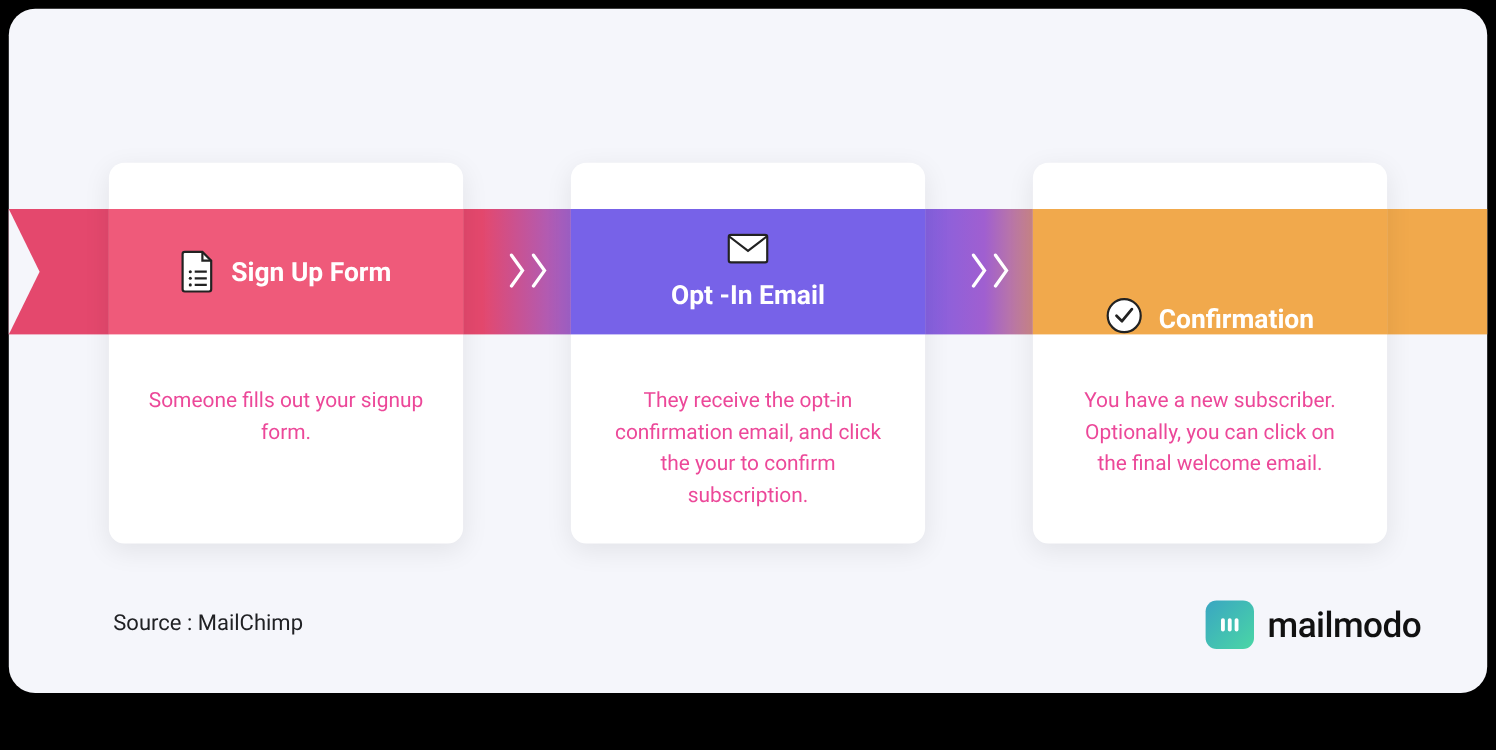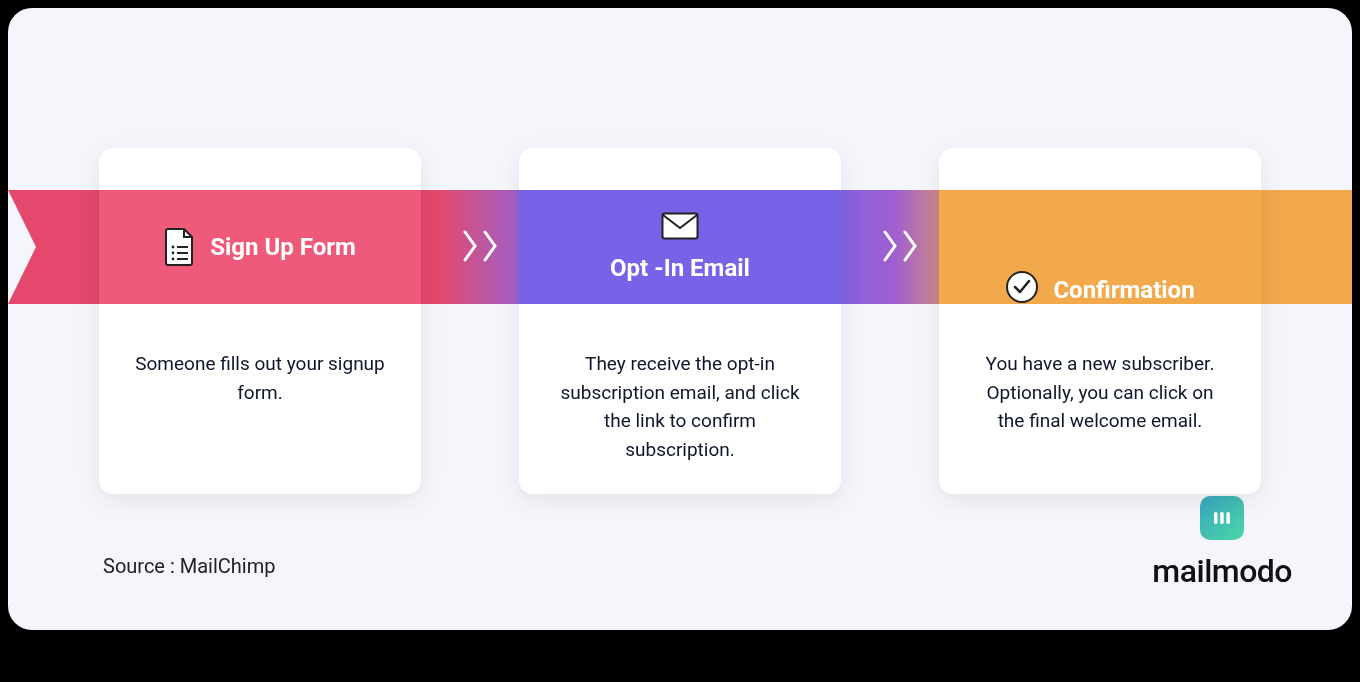--- a/index.html
+++ b/index.html
@@ -87,21 +87,21 @@
   }
   .card:nth-child(1) .card-banner { background: #ef5a7a; }
   .card:nth-child(2) .card-banner { background: #7762e8; flex-direction: column; }
   .card:nth-child(3) .card-banner { background: #f1a94c; align-items: flex-end; }
   .card-body {
     position: absolute;
     top: 156px;
     left: 0; right: 0; bottom: 0;
     padding: 46px 32px 0 32px;
     text-align: center;
-    color: #0f172a;
+    color: #ec4899;
     font-size: 19px;
     line-height: 1.5;
   }
   .chevrons {
     position: absolute;
     top: 218px;
     z-index: 4;
     color: #fff;
     font-size: 30px;
     font-weight: 300;
@@ -124,21 +124,20 @@
     position: absolute;
     right: 60px;
     bottom: 40px;
     display: flex;
     align-items: center;
     gap: 12px;
     font-size: 32px;
     font-weight: 500;
     color: #111;
     letter-spacing: -0.5px;
-    flex-direction: column;
   }
   .brand .logo {
     width: 44px; height: 44px;
     background: linear-gradient(135deg, #3aa6c2, #4ad6a5);
     border-radius: 10px;
     display:flex; align-items:center; justify-content:center;
   }
   .icon-box { display:inline-flex; }
 </style>
 </head>
@@ -174,21 +173,21 @@
       <div class="card-head"></div>
       <div class="card-banner">
         <span class="icon-box">
           <svg width="38" height="28" viewBox="0 0 38 28" fill="none">
             <rect x="1.5" y="1.5" width="35" height="25" rx="2" fill="#fff" stroke="#222" stroke-width="2"></rect>
             <path d="M2 3l17 13L36 3" fill="none" stroke="#222" stroke-width="2"></path>
           </svg>
         </span>
         <span>Opt -In Email</span>
       </div>
-      <div class="card-body">They receive the opt-in subscription email, and click the link to confirm subscription.</div>
+      <div class="card-body">They receive the opt-in confirmation email, and click the your to confirm subscription.</div>
     </div>
 
     <div class="card">
       <div class="card-head"></div>
       <div class="card-banner">
         <span class="icon-box">
           <svg width="34" height="34" viewBox="0 0 34 34" fill="none">
             <circle cx="17" cy="17" r="15" fill="#fff" stroke="#222" stroke-width="2"></circle>
             <path d="M10 17l5 5 9-11" fill="none" stroke="#222" stroke-width="2.5" stroke-linecap="round" stroke-linejoin="round"></path>
           </svg>

